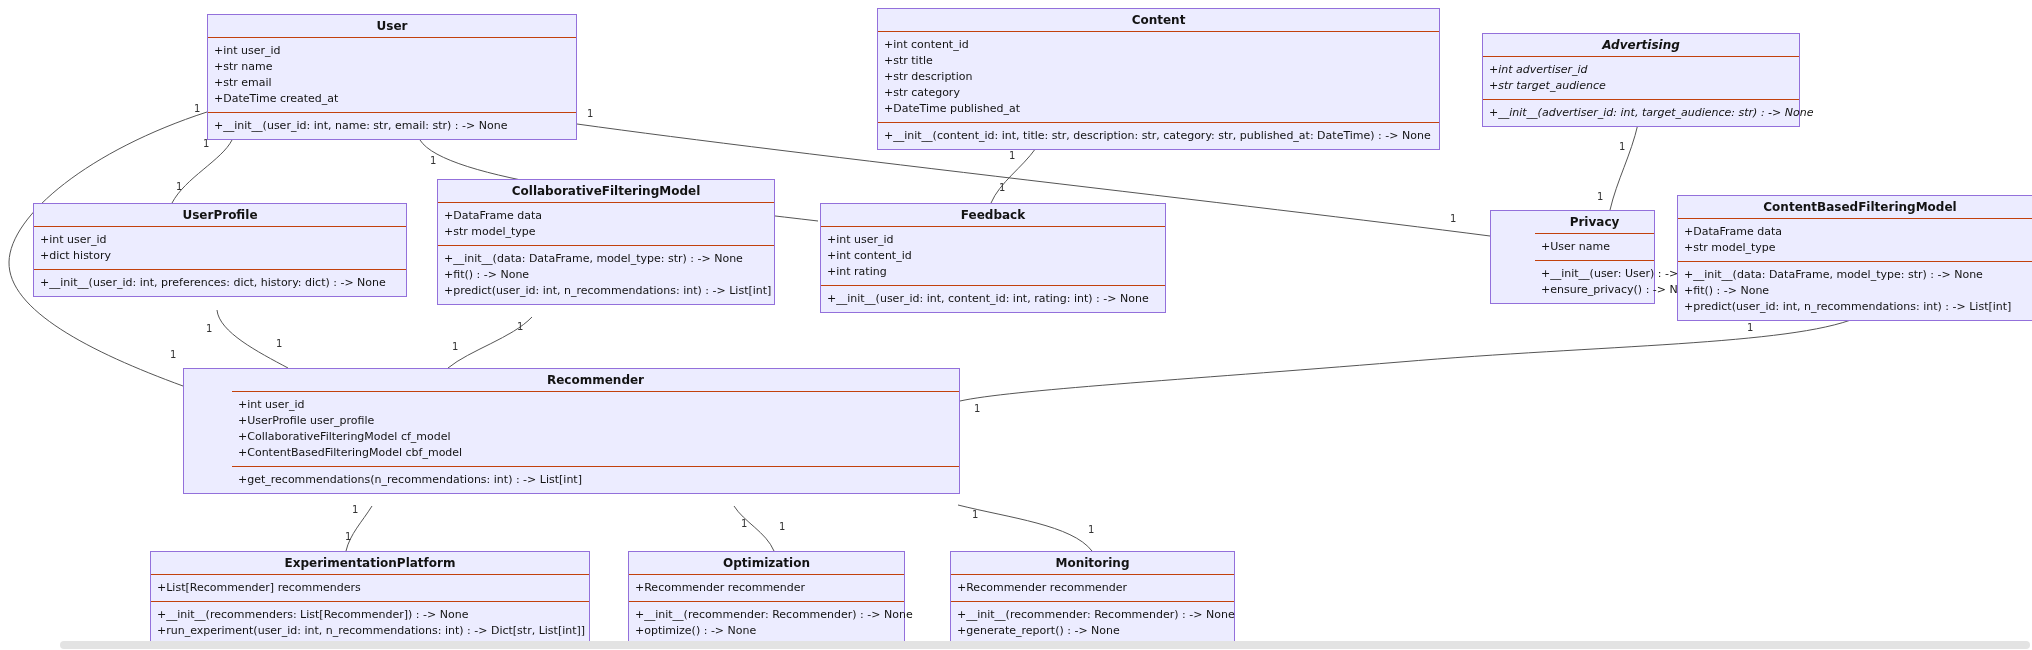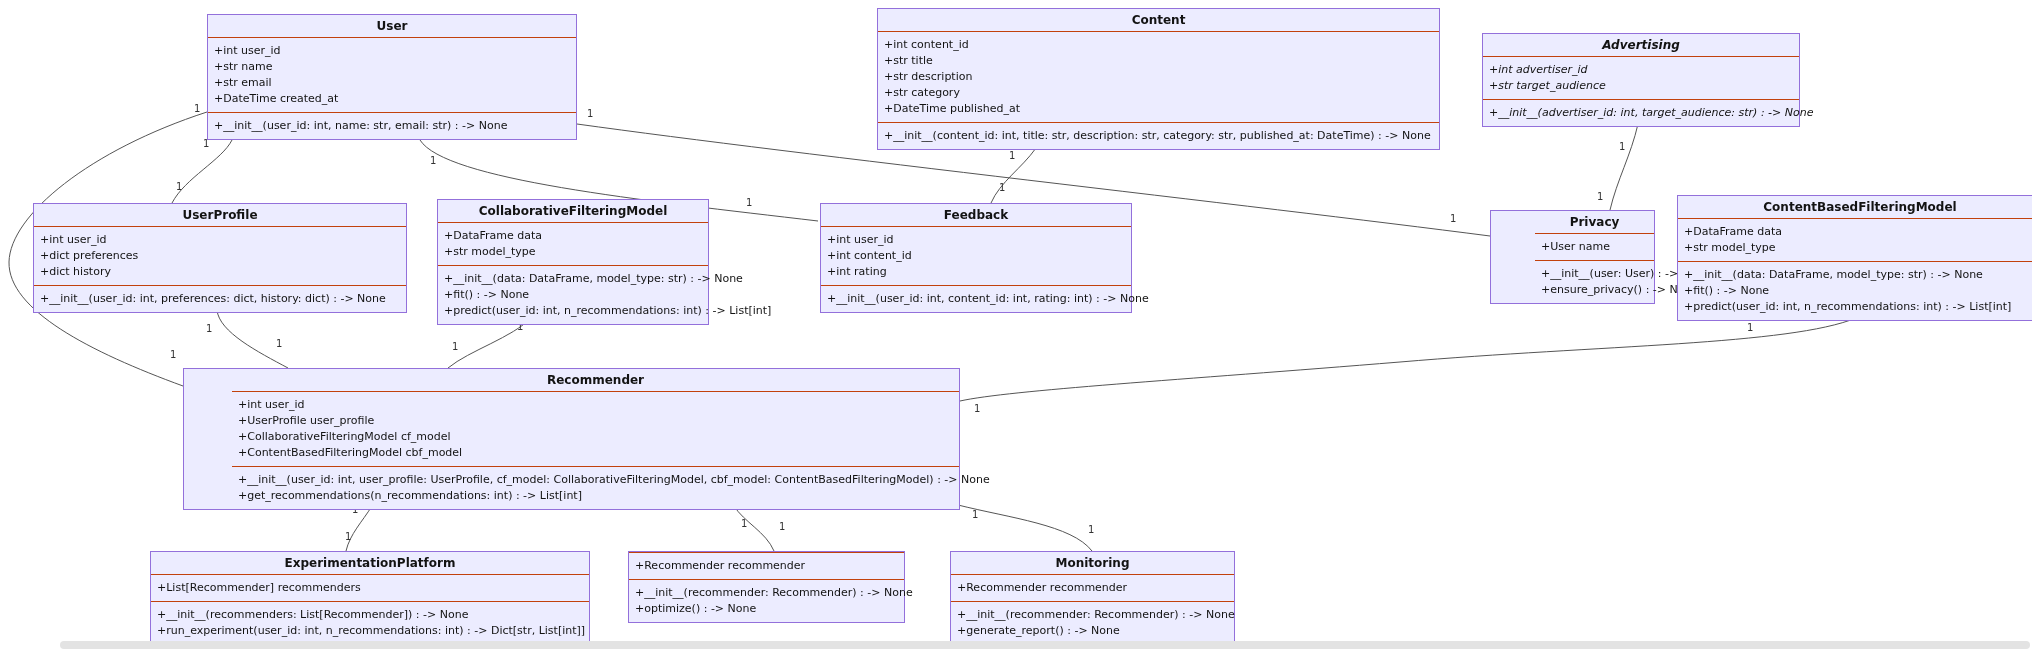--- a/index.html
+++ b/index.html
@@ -100,40 +100,39 @@
           <div class="uml-row">+str target_audience</div>
         </div>
         <div class="uml-section">
           <div class="uml-row">+__init__(advertiser_id: int, target_audience: str) : -&gt; None</div>
         </div>
       </div>
       <div class="uml-class" style="left: 33px; top: 203px; width: 374px;">
         <div class="uml-title">UserProfile</div>
         <div class="uml-section">
           <div class="uml-row">+int user_id</div>
-          <div class="uml-row">+dict preferences</div>
           <div class="uml-row">+dict history</div>
         </div>
         <div class="uml-section">
           <div class="uml-row">+__init__(user_id: int, preferences: dict, history: dict) : -&gt; None</div>
         </div>
       </div>
-      <div class="uml-class" style="left: 437px; top: 199px; width: 272px;">
+      <div class="uml-class" style="left: 437px; top: 179px; width: 338px;">
         <div class="uml-title">CollaborativeFilteringModel</div>
         <div class="uml-section">
           <div class="uml-row">+DataFrame data</div>
           <div class="uml-row">+str model_type</div>
         </div>
         <div class="uml-section">
           <div class="uml-row">+__init__(data: DataFrame, model_type: str) : -&gt; None</div>
           <div class="uml-row">+fit() : -&gt; None</div>
           <div class="uml-row">+predict(user_id: int, n_recommendations: int) : -&gt; List[int]</div>
         </div>
       </div>
-      <div class="uml-class" style="left: 820px; top: 203px; width: 312px;">
+      <div class="uml-class" style="left: 820px; top: 203px; width: 346px;">
         <div class="uml-title">Feedback</div>
         <div class="uml-section">
           <div class="uml-row">+int user_id</div>
           <div class="uml-row">+int content_id</div>
           <div class="uml-row">+int rating</div>
         </div>
         <div class="uml-section">
           <div class="uml-row">+__init__(user_id: int, content_id: int, rating: int) : -&gt; None</div>
         </div>
       </div>
@@ -161,35 +160,35 @@
       </div>
       <div class="uml-class" style="left: 183px; top: 368px; width: 777px; padding-left: 48px;">
         <div class="uml-title">Recommender</div>
         <div class="uml-section">
           <div class="uml-row">+int user_id</div>
           <div class="uml-row">+UserProfile user_profile</div>
           <div class="uml-row">+CollaborativeFilteringModel cf_model</div>
           <div class="uml-row">+ContentBasedFilteringModel cbf_model</div>
         </div>
         <div class="uml-section">
-          <div class="uml-row">+__init__(user_id: int, user_profile: UserProfile, cf_model: CollaborativeFilteringModel, cbf_model: ContentBasedFilteringModel) : -&gt; None</div>
           <div class="uml-row">+get_recommendations(n_recommendations: int) : -&gt; List[int]</div>
         </div>
       </div>
       <div class="uml-class" style="left: 150px; top: 551px; width: 440px;">
         <div class="uml-title">ExperimentationPlatform</div>
         <div class="uml-section">
           <div class="uml-row">+List[Recommender] recommenders</div>
         </div>
         <div class="uml-section">
           <div class="uml-row">+__init__(recommenders: List[Recommender]) : -&gt; None</div>
           <div class="uml-row">+run_experiment(user_id: int, n_recommendations: int) : -&gt; Dict[str, List[int]]</div>
         </div>
       </div>
       <div class="uml-class" style="left: 628px; top: 551px; width: 277px;">
+        <div class="uml-title">Optimization</div>
         <div class="uml-section">
           <div class="uml-row">+Recommender recommender</div>
         </div>
         <div class="uml-section">
           <div class="uml-row">+__init__(recommender: Recommender) : -&gt; None</div>
           <div class="uml-row">+optimize() : -&gt; None</div>
         </div>
       </div>
       <div class="uml-class" style="left: 950px; top: 551px; width: 285px;">
         <div class="uml-title">Monitoring</div>

